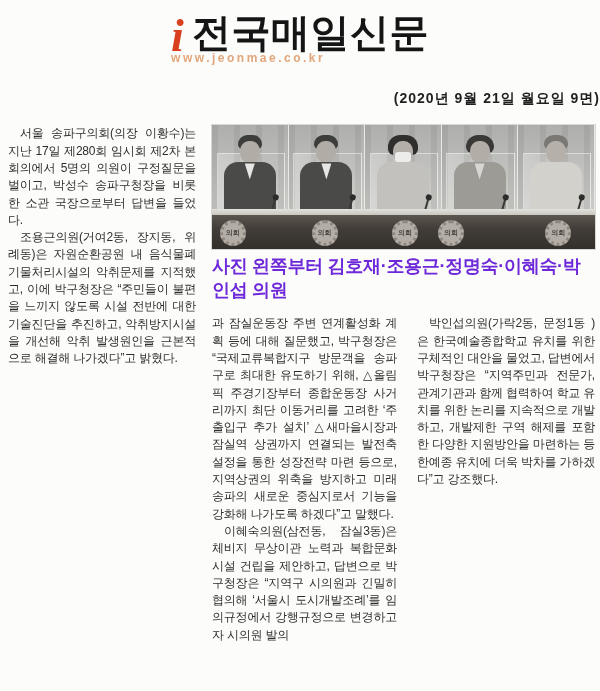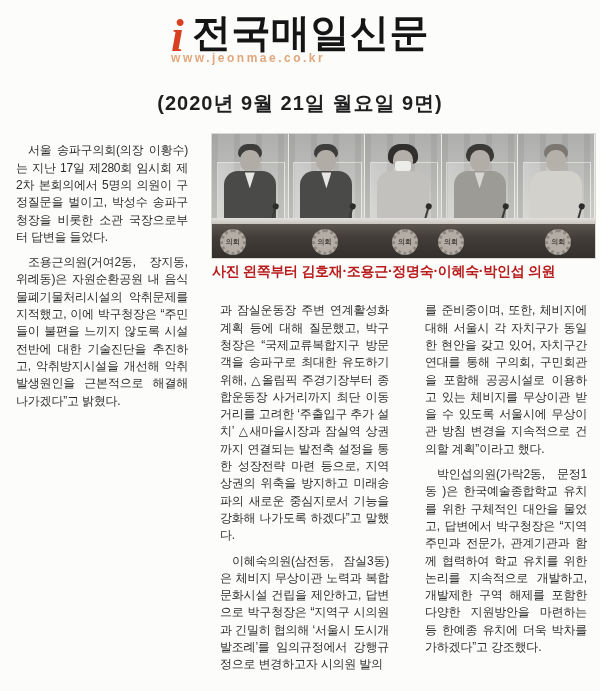--- a/index.html
+++ b/index.html
@@ -31,23 +31,23 @@
   }
   .logo-url{
     text-align:left;
     font-size:12px; font-weight:bold;
     letter-spacing:2.5px;
     color:#e2a67b;
     margin-top:-3px;
   }
   
   .dateline{
-    text-align:center;
+    text-align:right;
     margin-top:24px;
-    font-size:20px; font-weight:600;
+    font-size:14px; font-weight:600;
     letter-spacing:1px;
     color:#1f1f1f;
   }
   
   .headline{
     margin:27px 6px 0 8px;
     font-family:"Liberation Serif","DejaVu Serif",serif;
     font-size:30px; font-weight:600;
     letter-spacing:-0.5px;
     color:#454545;
@@ -58,21 +58,21 @@
     display:flex;
     margin:17px 5px 0 8px;
   }
   .col{
     font-size:12px;
     line-height:17.3px;
     text-align:justify;
     color:#2d2d2d;
     letter-spacing:-0.2px;
   }
-  .col p{ margin:8px; }
+  .col p{ margin:0; }
   .col p.indent{ text-indent:12px; }
   .col1{ width:188px; flex:none; }
   .right-area{ flex:1; margin-left:16px; display:flex; flex-direction:column; }
   .two-cols{ display:flex; margin-top:13px; }
   .col2{ width:185px; flex:none; }
   .col3{ flex:1; margin-left:20px; }
   
   .photo{
     position:relative;
     height:124px;
@@ -133,21 +133,21 @@
     border:3px dotted #8d8780;
     box-sizing:border-box;
     display:flex; align-items:center; justify-content:center;
   }
   .emblem i{ font-style:normal; font-size:7px; font-weight:700; color:#4a453f; letter-spacing:0; }
   .e1{ left:2%; } .e2{ left:26%; } .e3{ left:47%; } .e4{ left:59%; } .e5{ left:87%; }
   
   .caption-row{
     display:flex; justify-content:space-between; align-items:baseline;
     margin-top:5px;
-    font-size:14px; font-weight:700; color:#b91c1c;
+    font-size:18px; font-weight:700; color:#6d28d9;
     letter-spacing:-0.3px;
   }
 </style>
 </head>
 <body>
 
 <div class="page">
 
   <header class="masthead">
     <div class="masthead-inner">
@@ -253,21 +253,20 @@
       </div>
 
       <div class="two-cols">
 
         <div class="col col2">
           <p>과 잠실운동장 주변 연계활성화 계획 등에 대해 질문했고, 박구청장은 “국제교류복합지구 방문객을 송파구로 최대한 유도하기 위해, △올림픽 주경기장부터 종합운동장 사거리까지 최단 이동거리를 고려한 ‘주출입구 추가 설치’ △새마을시장과 잠실역 상권까지 연결되는 발전축 설정을 통한 성장전략 마련 등으로, 지역상권의 위축을 방지하고 미래송파의 새로운 중심지로서 기능을 강화해 나가도록 하겠다”고 말했다.</p>
           <p class="indent">이혜숙의원(삼전동, 잠실3동)은 체비지 무상이관 노력과 복합문화시설 건립을 제안하고, 답변으로 박구청장은 “지역구 시의원과 긴밀히 협의해 ‘서울시 도시개발조례’를 임의규정에서 강행규정으로 변경하고자 시의원 발의</p>
         </div>
 
         <div class="col col3">
-          <p>를 준비중이며, 또한, 체비지에 대해 서울시 각 자치구가 동일한 현안을 갖고 있어, 자치구간 연대를 통해 구의회, 구민회관을 포함해 공공시설로 이용하고 있는 체비지를 무상이관 받을 수 있도록 서울시에 무상이관 방침 변경을 지속적으로 건의할 계획”이라고 했다.</p>
           <p class="indent">박인섭의원(가락2동, 문정1동 )은 한국예술종합학교 유치를 위한 구체적인 대안을 물었고, 답변에서 박구청장은 “지역주민과 전문가, 관계기관과 함께 협력하여 학교 유치를 위한 논리를 지속적으로 개발하고, 개발제한 구역 해제를 포함한 다양한 지원방안을 마련하는 등 한예종 유치에 더욱 박차를 가하겠다”고 강조했다.</p>
 
         </div>
       </div>
 
     </div>
   </div>
 
 </div>
 

